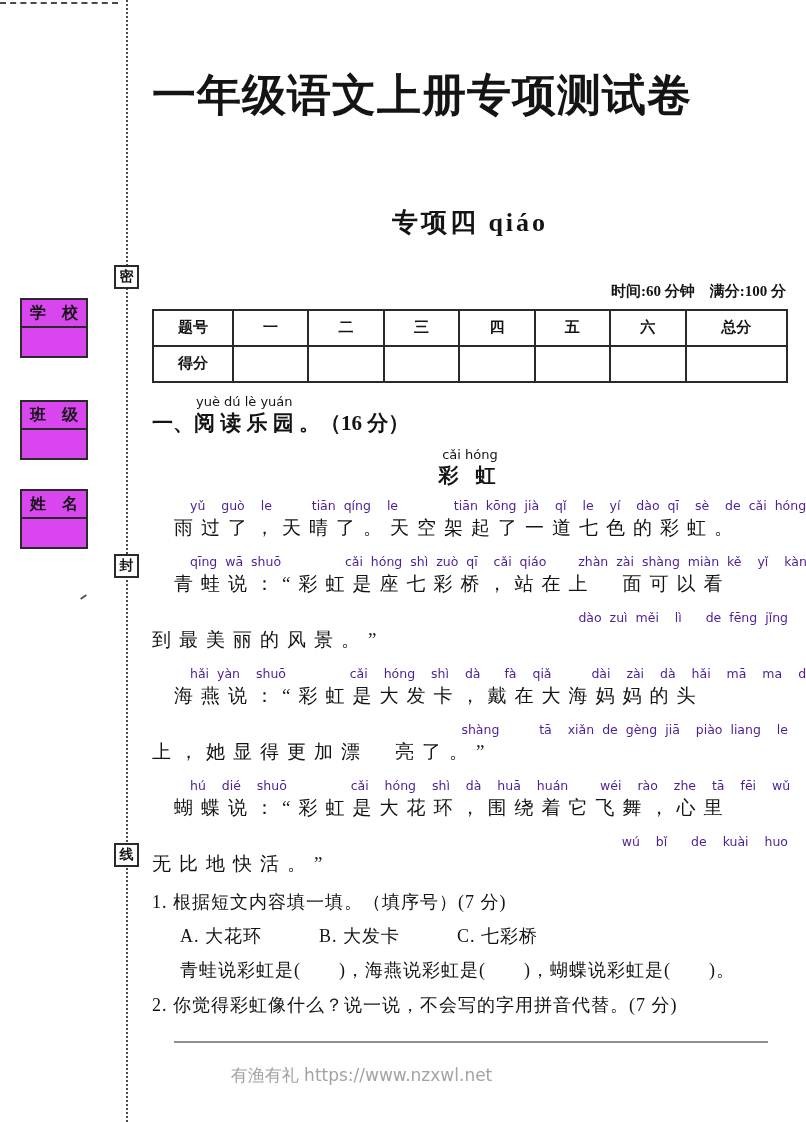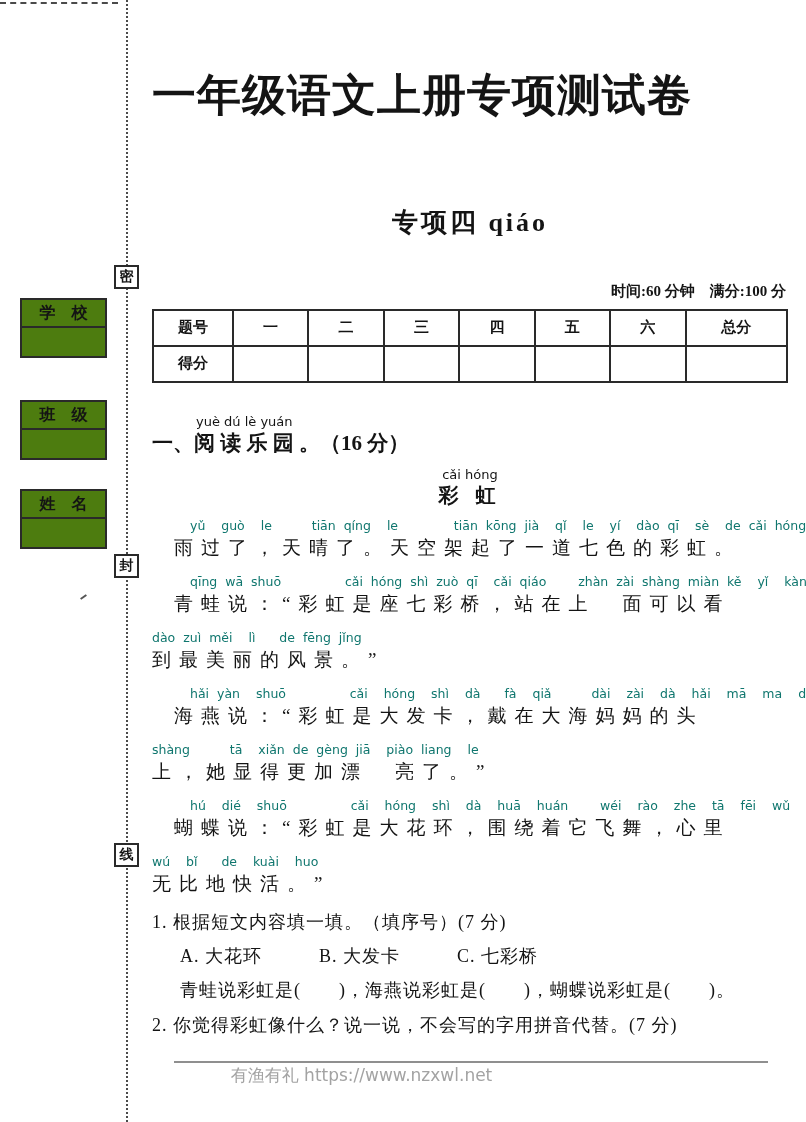--- a/index.html
+++ b/index.html
@@ -30,22 +30,22 @@
   .marker-mi   { top: 265px; }
   .marker-feng { top: 554px; }
   .marker-xian { top: 843px; }
   .stray-mark {
     position: absolute; left: 80px; top: 596px; width: 7px; height: 2px;
     background: #555; transform: rotate(-35deg);
   }
 
   
   .info-box {
-    position: absolute; left: 20px; width: 87px;
-    border: 2px solid #2a2a2a; background: #4d7c0f;
+    position: absolute; left: 20px; width: 68px;
+    border: 2px solid #2a2a2a; background: #d946ef;
   }
   .info-box .label {
     height: 28px; border-bottom: 2px solid #2a2a2a;
     display: flex; align-items: center; justify-content: center;
     font-size: 16px; font-weight: bold;
   }
   .info-box .value { height: 28px; }
   .box-school { top: 298px; }
   .box-class  { top: 400px; }
   .box-name   { top: 489px; }
@@ -70,40 +70,40 @@
   table.score-table {
     width: 100%; border-collapse: collapse; table-layout: fixed;
     margin-top: 9px;
   }
   table.score-table td {
     border: 2px solid #2a2a2a; height: 36px;
     text-align: center; font-size: 15px; font-weight: bold;
   }
 
   .sec-pinyin {
-    margin-top: 32px; padding-left: 44px;
+    margin-top: 12px; padding-left: 44px;
     font-family: "DejaVu Sans", sans-serif; font-size: 13px; line-height: 1.15;
   }
   .sec-heading {
     margin-top: 1px; font-size: 21px; font-weight: bold; line-height: 1.2;
   }
 
   .passage-title-pinyin {
     margin-top: 12px; text-align: center;
     font-family: "DejaVu Sans", sans-serif; font-size: 13px; line-height: 1.15;
   }
   .passage-title {
     text-align: center; font-size: 20px; font-weight: bold;
     letter-spacing: 6px; line-height: 1.2;
   }
 
   .passage-line { margin-top: 11px; }
   .passage-line .pinyin {
     font-family: "DejaVu Sans", sans-serif; font-size: 12.5px;
-    white-space: pre; word-spacing: 4px; line-height: 15px; color: #0f766e;
+    white-space: pre; word-spacing: 4px; line-height: 15px; color: #4c1d95; text-align: right;
   }
   .passage-line .hanzi {
     font-size: 19px; letter-spacing: 8px; line-height: 30px; white-space: nowrap;
   }
   .passage-line.indent .pinyin { padding-left: 38px; }
   .passage-line.indent .hanzi  { padding-left: 22px; }
 
   .question { margin-top: 12px; font-size: 18px; letter-spacing: 1px; line-height: 22px; white-space: nowrap; }
   .q-sub { padding-left: 28px; }
   .q2 { margin-top: 13px; }

